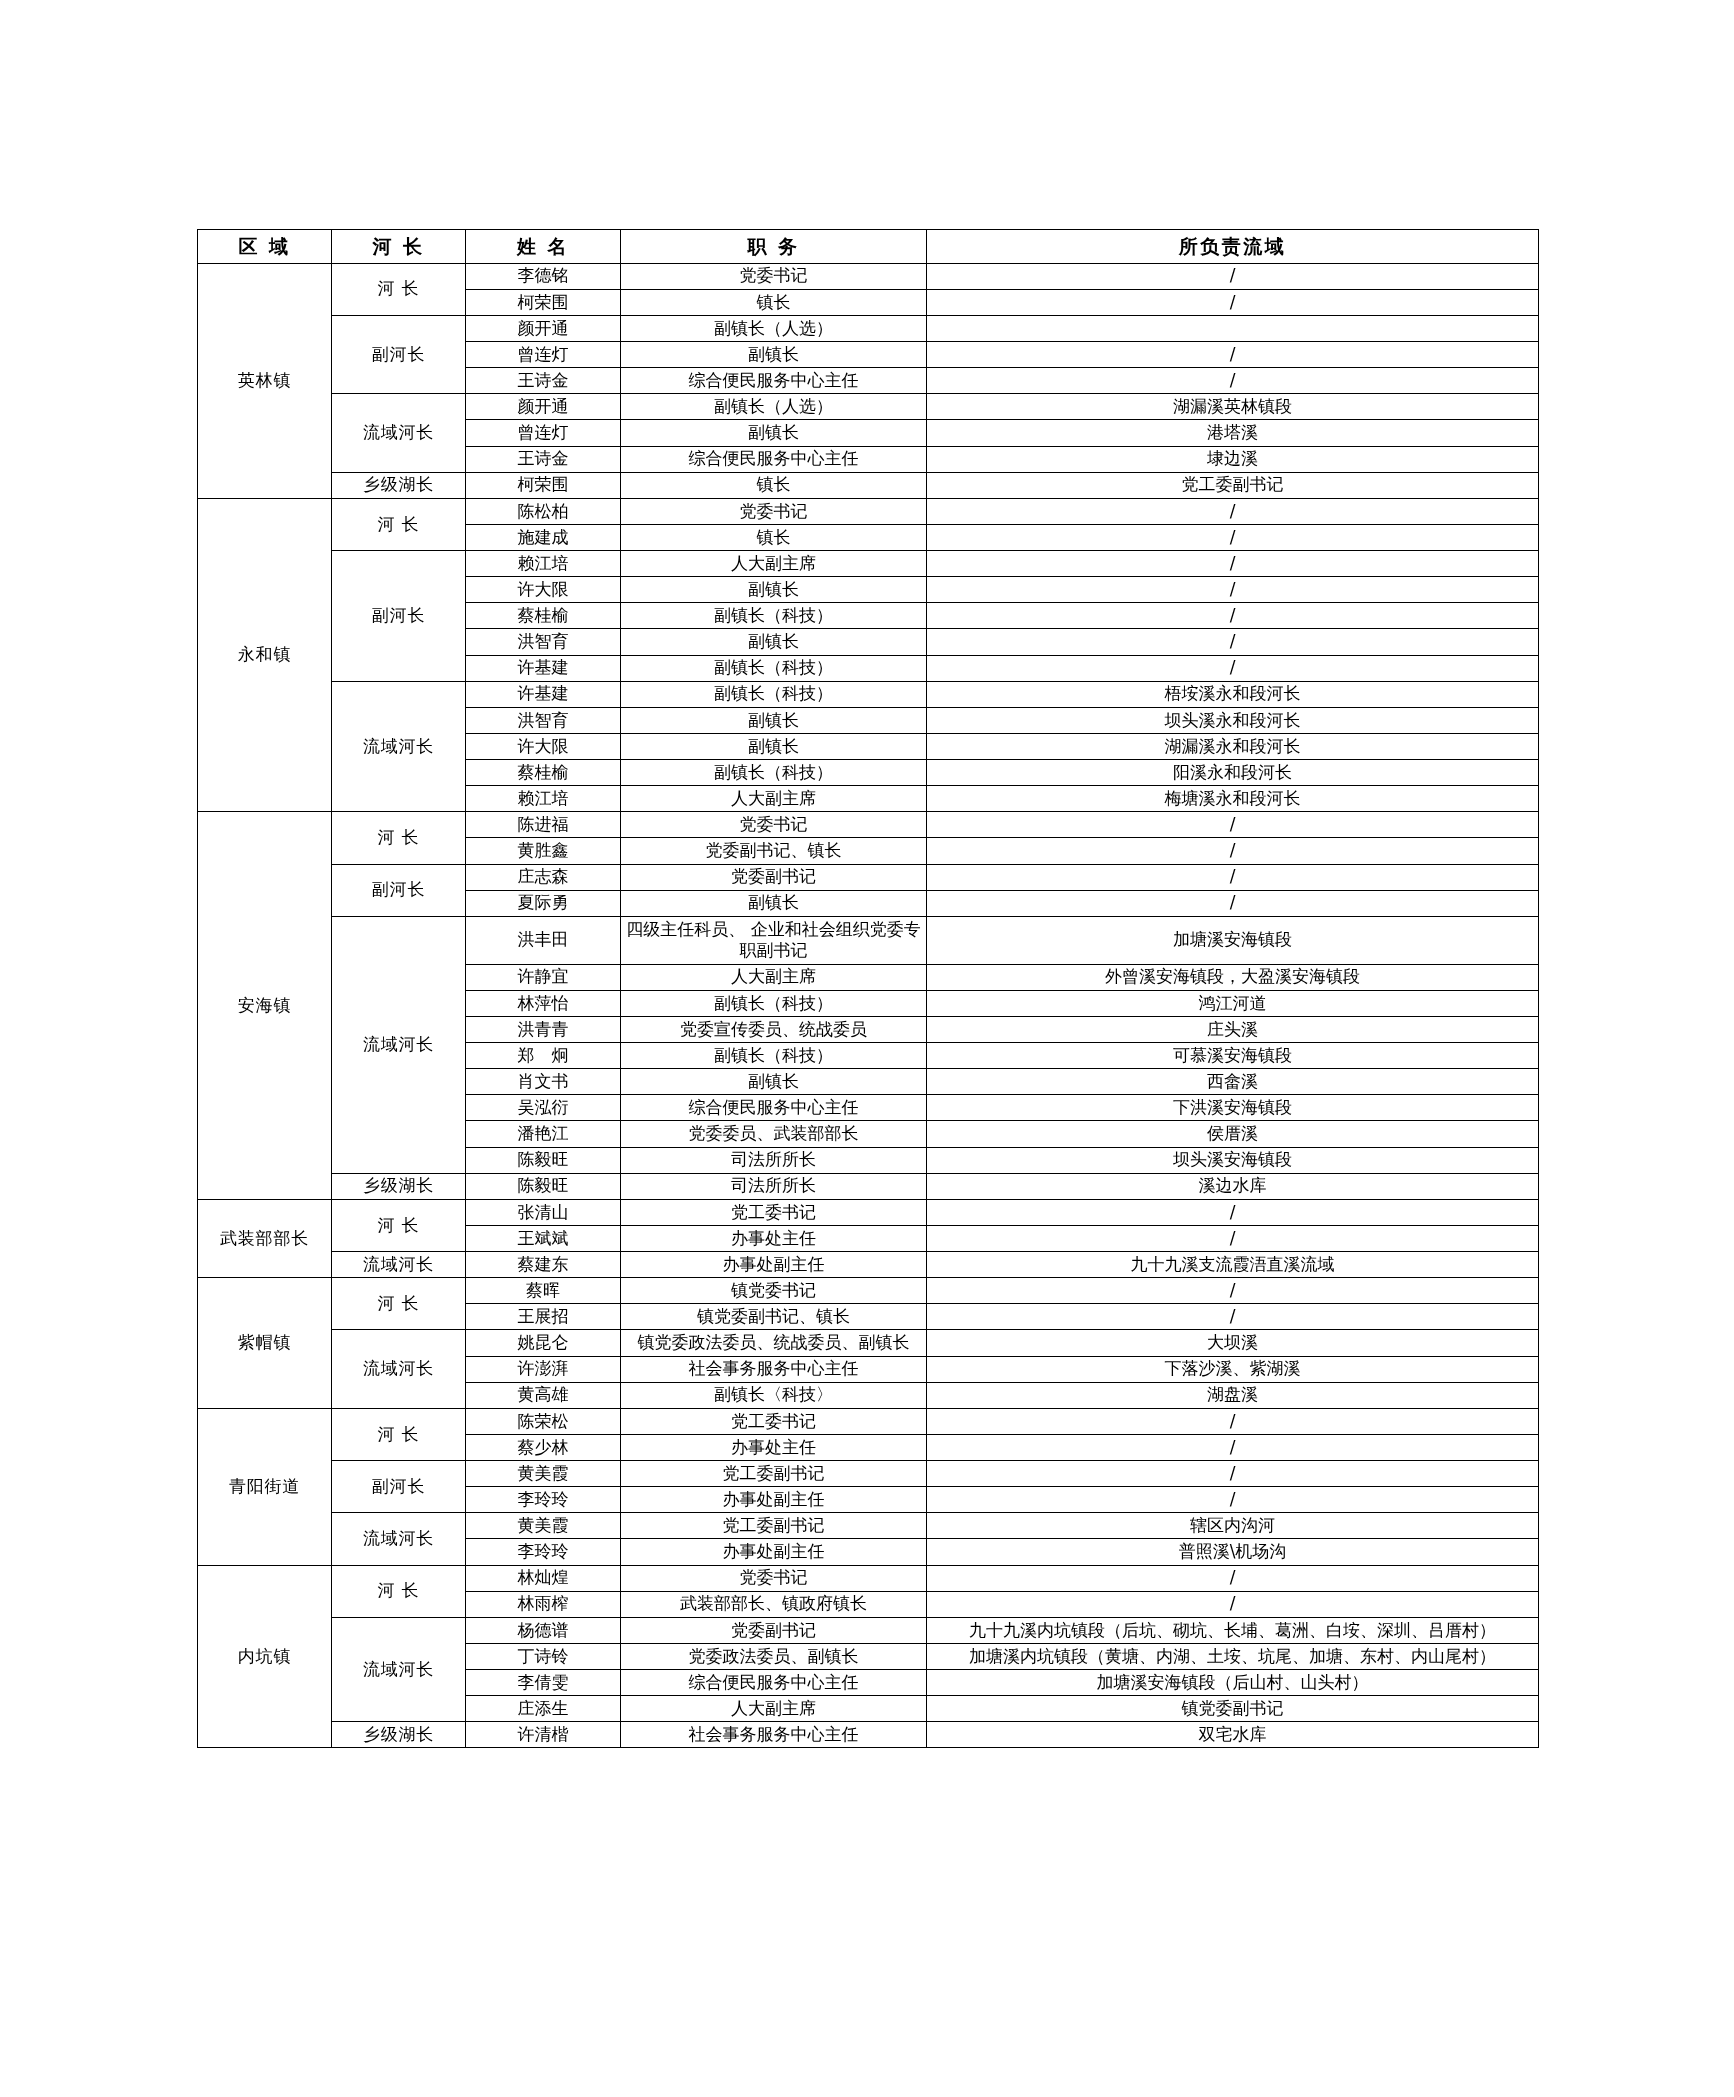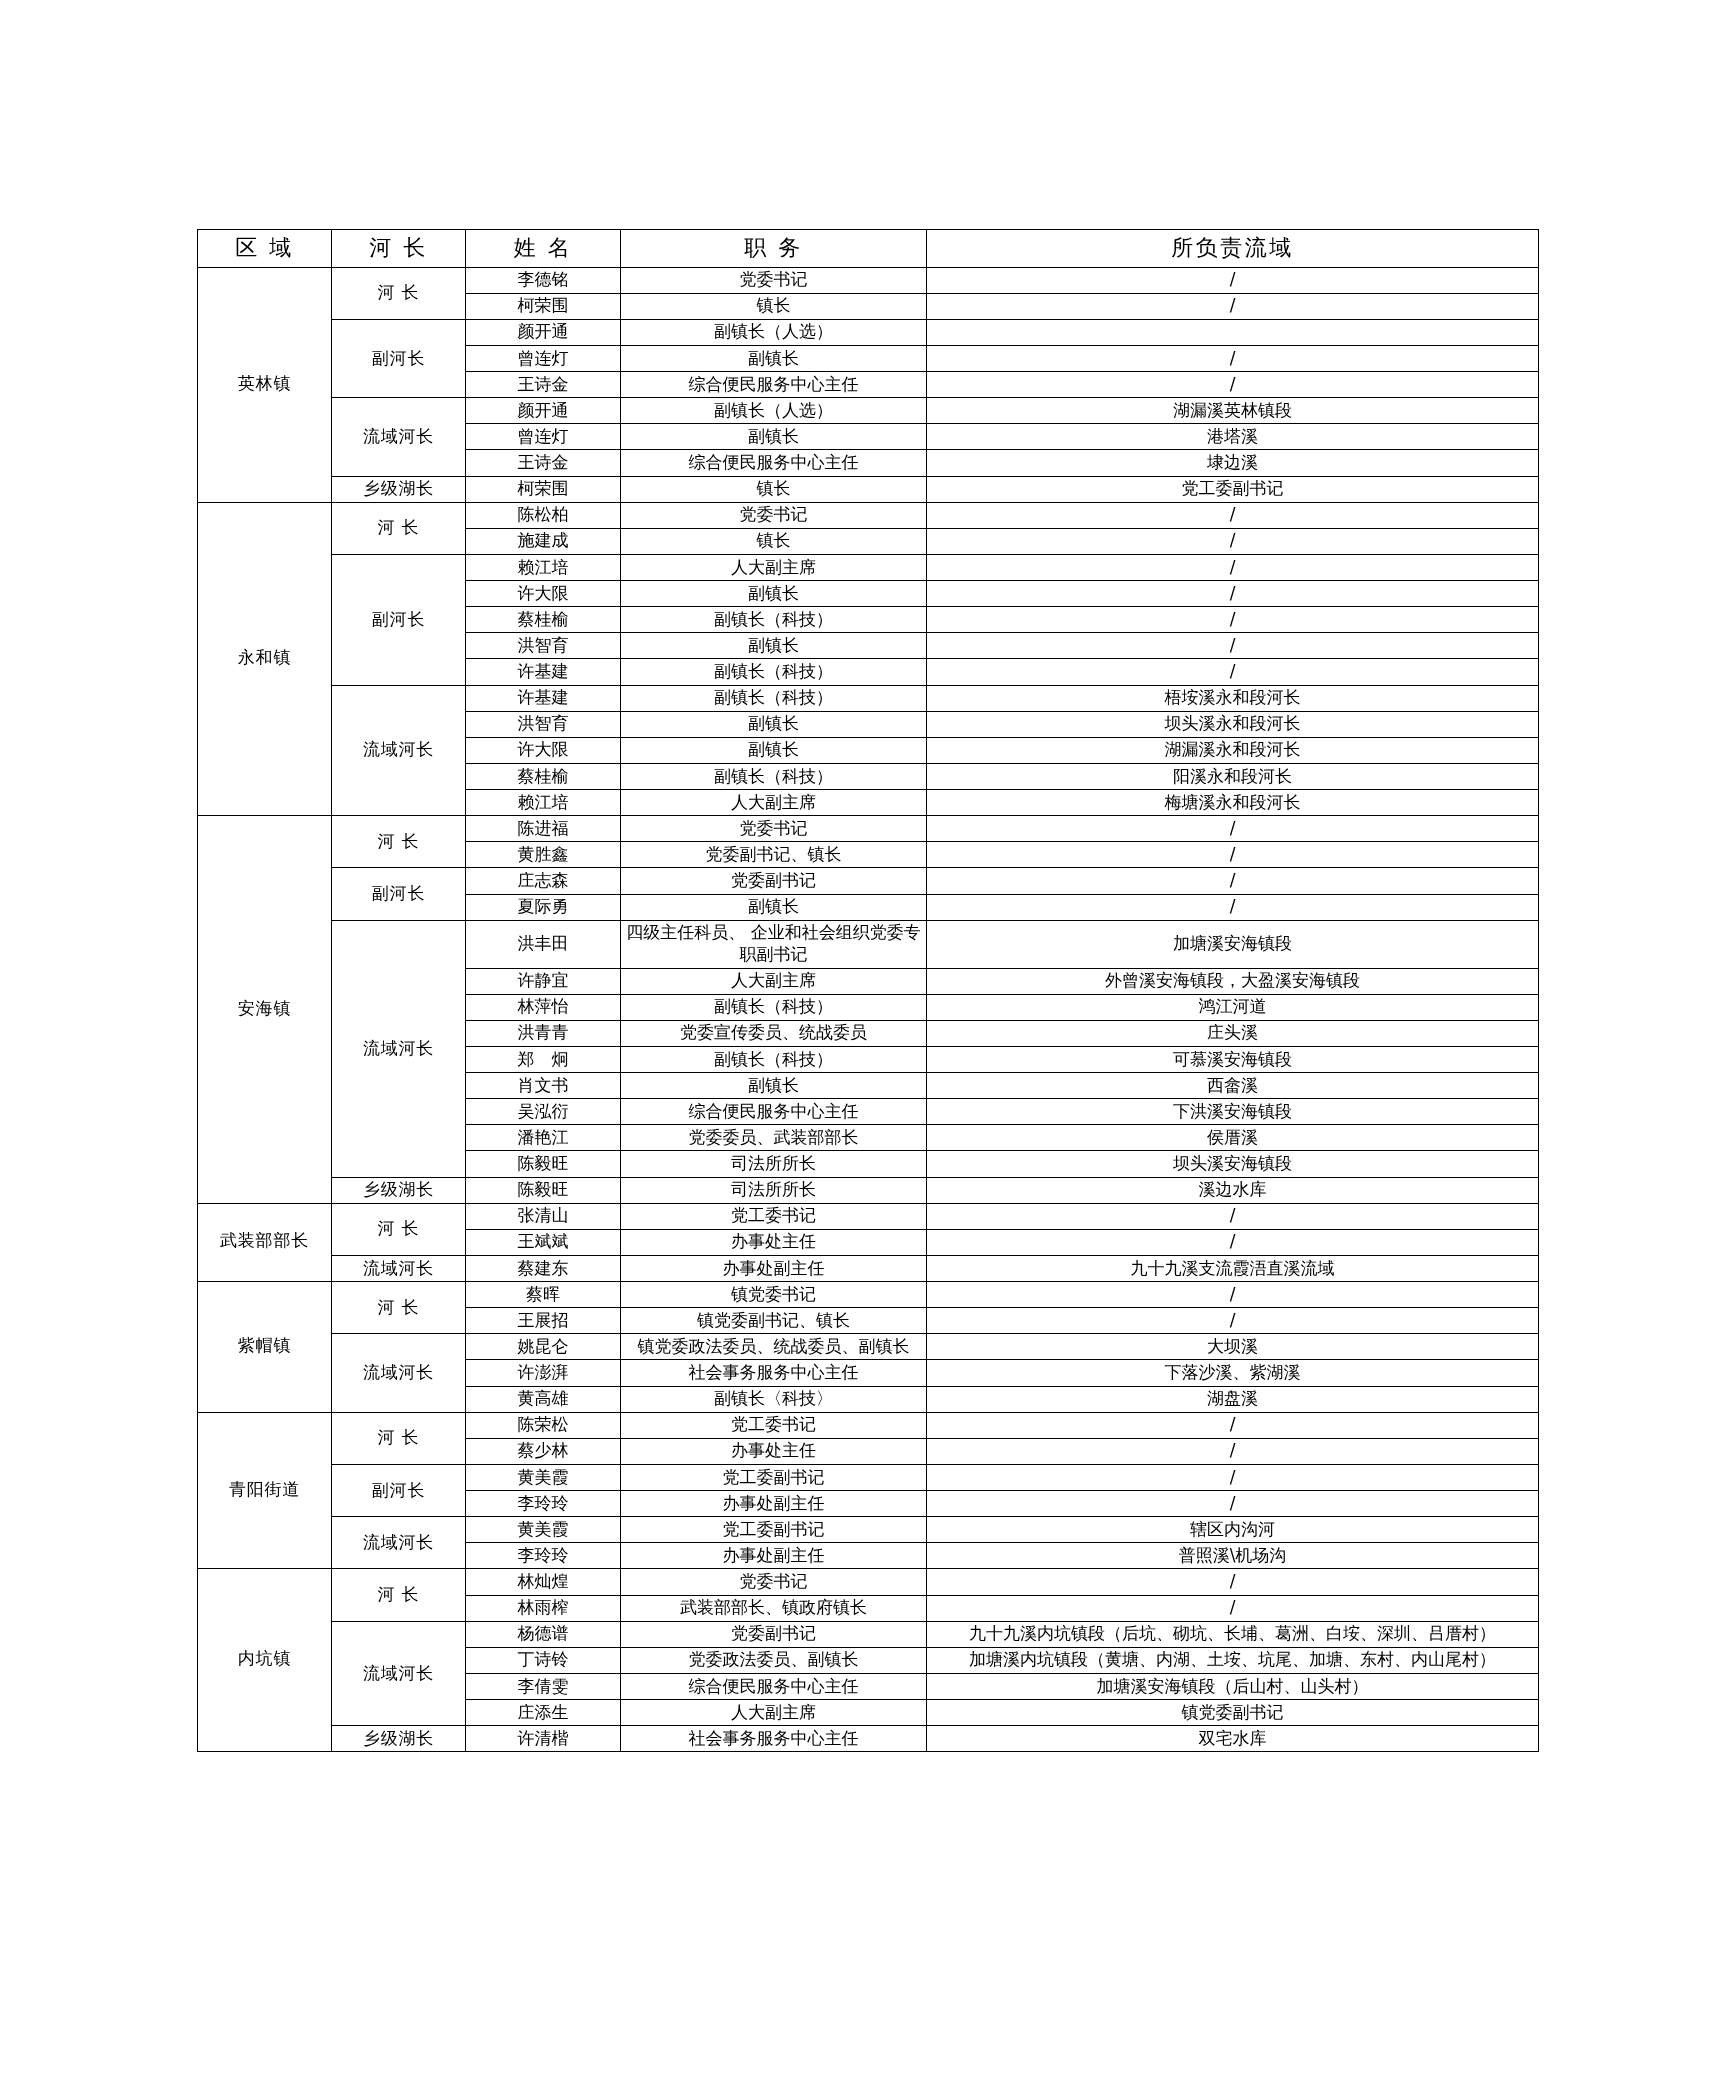--- a/index.html
+++ b/index.html
@@ -41,30 +41,29 @@
     padding: 1.7px 3.4px;
     font-size: 17px;
     line-height: 1.28;
     text-align: center;
     vertical-align: middle;
     color: #000000;
     font-weight: normal;
     word-break: break-all;
   }
   table.river-table thead th {
-    font-weight: normal;
-    font-size: 22px;
+    font-weight: bold;
+    font-size: 19px;
     letter-spacing: 2.5px;
     padding: 4.2px 3.4px;
   }
   td.region-cell {
     font-weight: bold;
     font-size: 19px;
     letter-spacing: 0.8px;
-    font-family: Liberation Mono, monospace;
   }
   td.role-cell {
     letter-spacing: 0.8px;
   }
 </style>
 </head>
 <body>
 
 <div class="page">
 

